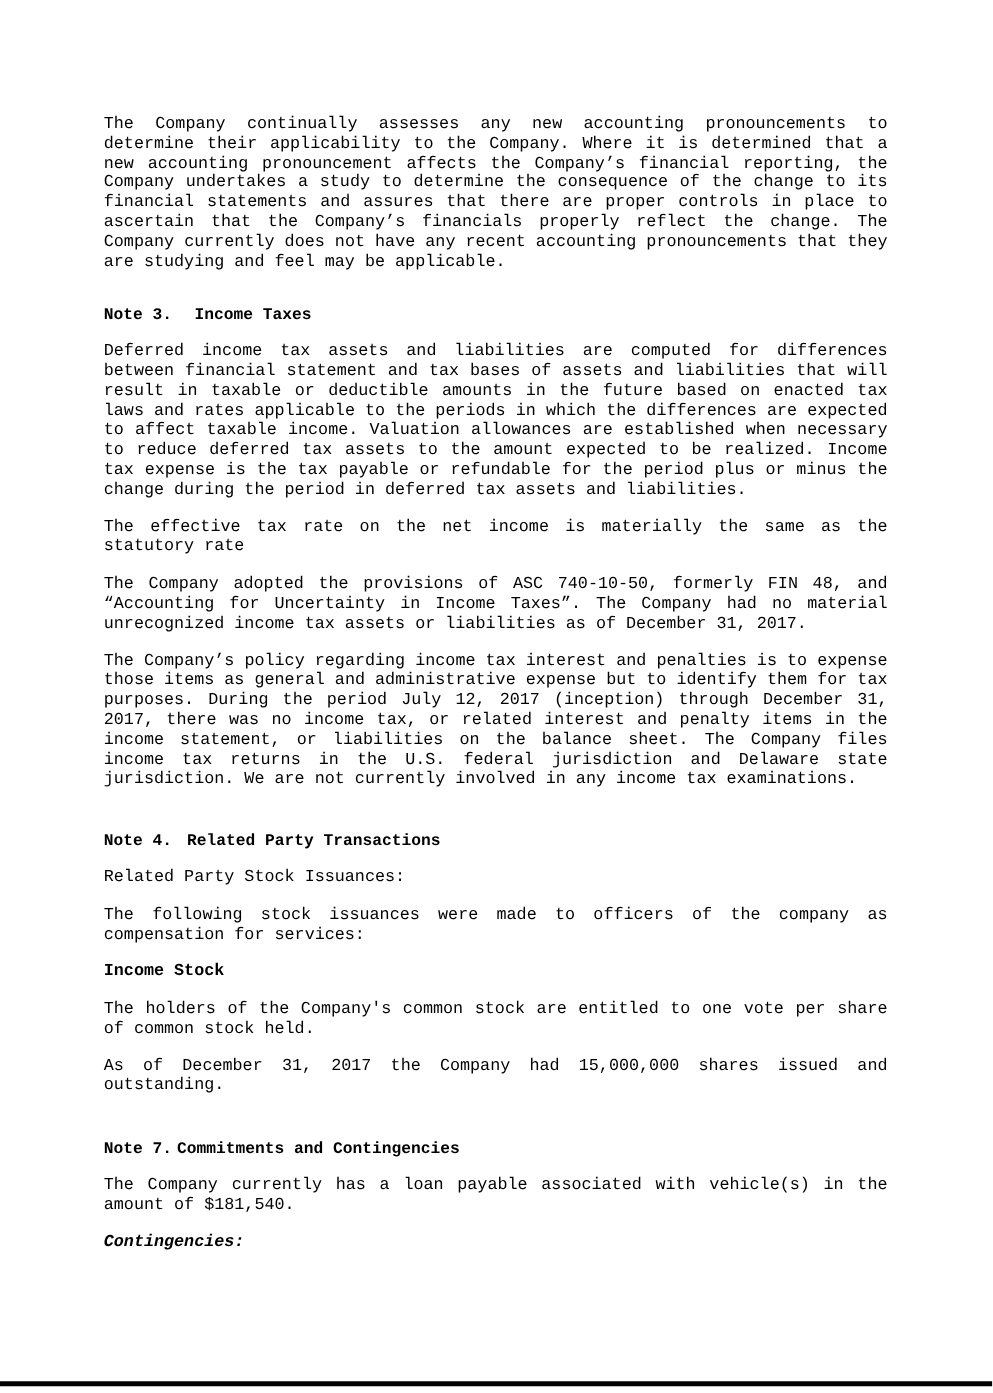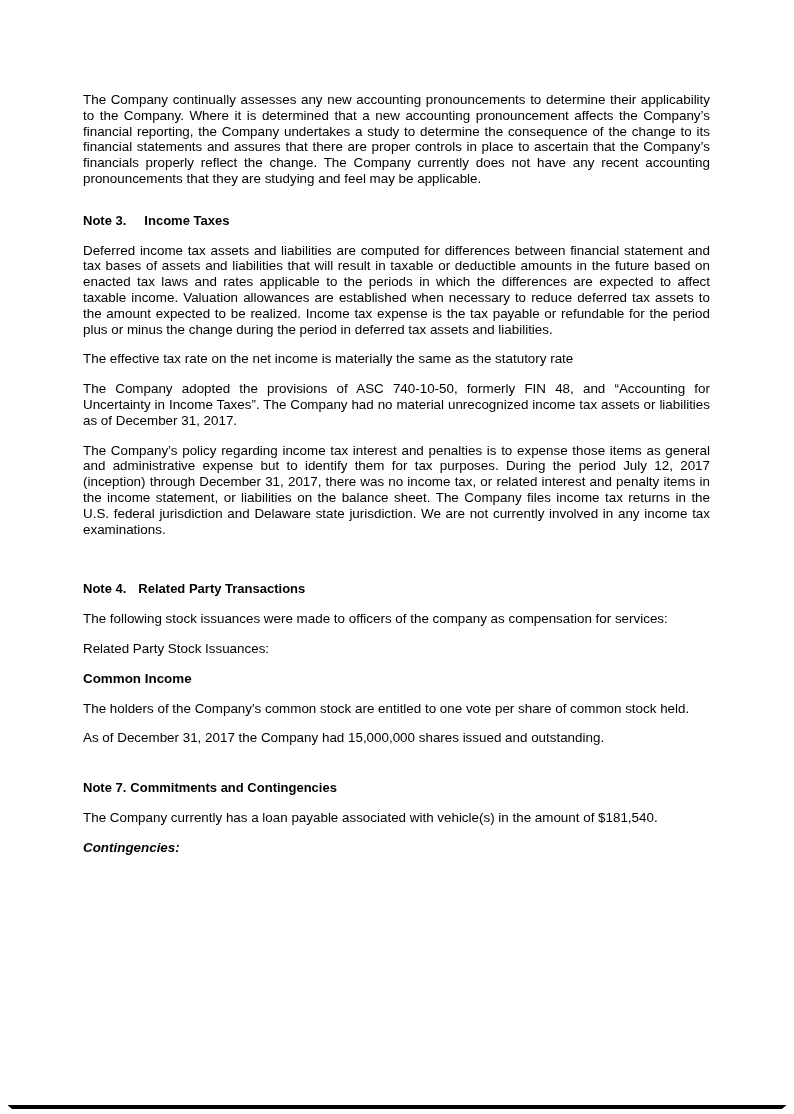--- a/index.html
+++ b/index.html
@@ -6,43 +6,42 @@
     margin: 0;
     padding: 0;
     background: #ffffff;
   }
   .page {
     position: relative;
     width: 794px;
     height: 1114px;
     background: #ffffff;
     overflow: hidden;
-    font-family: Liberation Sans, sans-serif;
+    font-family: Liberation Mono, monospace;
     color: #000000;
-    border-radius: 28px;
   }
   .content {
     position: absolute;
     left: 83px;
     top: 92px;
     width: 627px;
     font-size: 13.4px;
     line-height: 15.8px;
   }
   .para {
     margin: 0 0 14px 0;
     text-align: justify;
   }
   .note-heading {
     font-size: 13px;
     line-height: 15.8px;
     font-weight: bold;
     margin: 26px 0 14px 0;
   }
-  .note-heading.nh4 { margin-top: 44px; }
+  .note-heading.nh4 { margin-top: 33px; }
   .note-heading.nh5 { margin-top: 30px; }
   .note-heading.nh6 { margin-top: 34px; }
   .gap-wide  { margin-left: 18px; }
   .gap-med   { margin-left: 12px; }
   .gap-xs    { margin-left: 4px; }
   .subheading {
     font-weight: bold;
     margin: 0 0 14px 0;
   }
   .bi-heading {
@@ -72,27 +71,27 @@
     <p class="para">Deferred income tax assets and liabilities are computed for differences between financial statement and tax bases of assets and liabilities that will result in taxable or deductible amounts in the future based on enacted tax laws and rates applicable to the periods in which the differences are expected to affect taxable income. Valuation allowances are established when necessary to reduce deferred tax assets to the amount expected to be realized. Income tax expense is the tax payable or refundable for the period plus or minus the change during the period in deferred tax assets and liabilities.</p>
 
     <p class="para">The effective tax rate on the net income is materially the same as the statutory rate</p>
 
     <p class="para">The Company adopted the provisions of ASC 740-10-50, formerly FIN 48, and “Accounting for Uncertainty in Income Taxes”. The Company had no material unrecognized income tax assets or liabilities as of December 31, 2017.</p>
 
     <p class="para">The Company’s policy regarding income tax interest and penalties is to expense those items as general and administrative expense but to identify them for tax purposes. During the period July 12, 2017 (inception) through December 31, 2017, there was no income tax, or related interest and penalty items in the income statement, or liabilities on the balance sheet. The Company files income tax returns in the U.S. federal jurisdiction and Delaware state jurisdiction. We are not currently involved in any income tax examinations.</p>
 
     <h2 class="note-heading nh4"><span>Note 4.</span><span class="gap-med">Related Party Transactions</span></h2>
 
+    <p class="para">Related Party Stock Issuances:</p>
+
     <p class="para">The following stock issuances were made to officers of the company as compensation for services:</p>
-
-    <p class="para">Related Party Stock Issuances:</p>
 
 
 
-    <p class="subheading">Common Income</p>
+    <p class="subheading">Income Stock</p>
 
     <p class="para">The holders of the Company's common stock are entitled to one vote per share of common stock held.</p>
 
     <p class="para">As of December 31, 2017 the Company had 15,000,000 shares issued and outstanding.</p>
 
     <h2 class="note-heading nh6"><span>Note 7.</span><span class="gap-xs">Commitments and Contingencies</span></h2>
 
 
     <p class="para">The Company currently has a loan payable associated with vehicle(s) in the amount of $181,540.</p>
 

